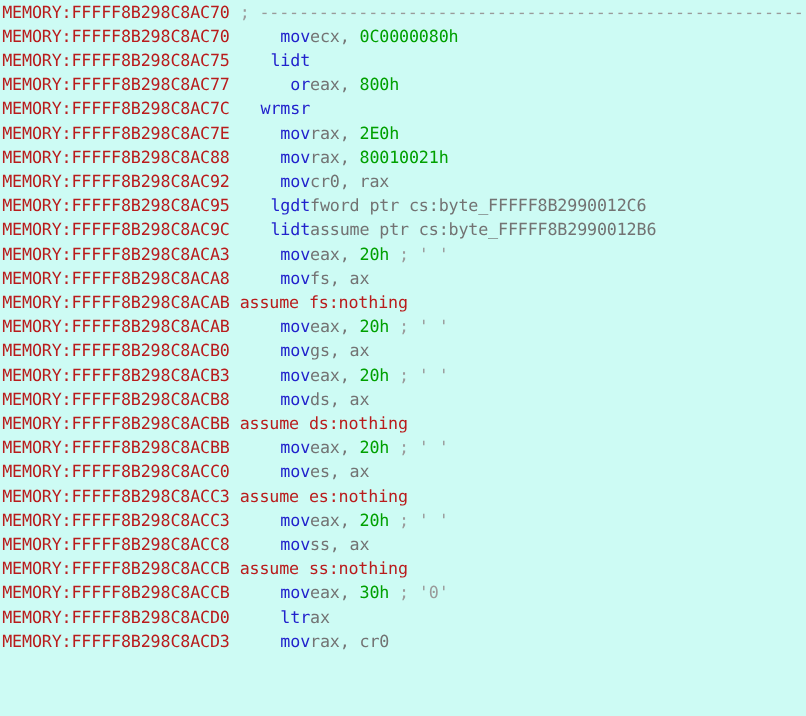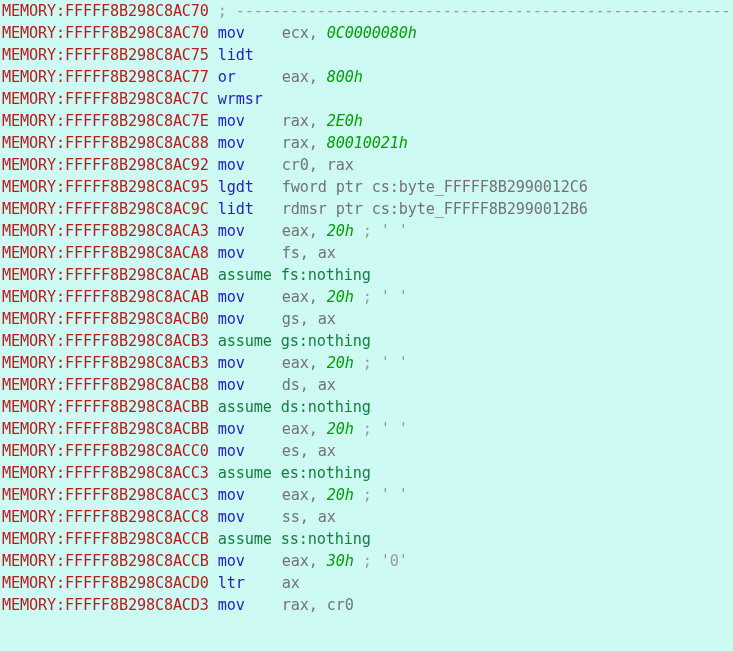--- a/index.html
+++ b/index.html
@@ -33,30 +33,30 @@
   .addr {
     color: #b91c1c;
   }
   .mnem {
     color: #2222cc;
     display: inline-block;
   }
   .mnem-pad {
     display: inline-block;
     width: 64px;
+    text-align: right;
   }
   .op-reg {
     color: #737373;
   }
   .op-imm {
     color: #00a000;
-    font-style: italic;
   }
   .directive {
-    color: #15803d;
+    color: #b91c1c;
   }
   .comment {
     color: #9a9a9a;
   }
   .dash-comment {
     color: #9a9a9a;
   }
 </style>
 </head>
 <body>
@@ -64,27 +64,26 @@
 <div id="disasm">
     <div class="line"><span class="addr">MEMORY:FFFFF8B298C8AC70</span> <span class="dash-comment">; ---------------------------------------------------------------------------</span></div>
     <div class="line"><span class="addr">MEMORY:FFFFF8B298C8AC70</span> <span class="mnem mnem-pad">mov</span><span class="op-reg">ecx, </span><span class="op-imm">0C0000080h</span></div>
     <div class="line"><span class="addr">MEMORY:FFFFF8B298C8AC75</span> <span class="mnem mnem-pad">lidt</span></div>
     <div class="line"><span class="addr">MEMORY:FFFFF8B298C8AC77</span> <span class="mnem mnem-pad">or</span><span class="op-reg">eax, </span><span class="op-imm">800h</span></div>
     <div class="line"><span class="addr">MEMORY:FFFFF8B298C8AC7C</span> <span class="mnem mnem-pad">wrmsr</span></div>
     <div class="line"><span class="addr">MEMORY:FFFFF8B298C8AC7E</span> <span class="mnem mnem-pad">mov</span><span class="op-reg">rax, </span><span class="op-imm">2E0h</span></div>
     <div class="line"><span class="addr">MEMORY:FFFFF8B298C8AC88</span> <span class="mnem mnem-pad">mov</span><span class="op-reg">rax, </span><span class="op-imm">80010021h</span></div>
     <div class="line"><span class="addr">MEMORY:FFFFF8B298C8AC92</span> <span class="mnem mnem-pad">mov</span><span class="op-reg">cr0, rax</span></div>
     <div class="line"><span class="addr">MEMORY:FFFFF8B298C8AC95</span> <span class="mnem mnem-pad">lgdt</span><span class="op-reg">fword ptr cs:byte_FFFFF8B2990012C6</span></div>
-    <div class="line"><span class="addr">MEMORY:FFFFF8B298C8AC9C</span> <span class="mnem mnem-pad">lidt</span><span class="op-reg">rdmsr ptr cs:byte_FFFFF8B2990012B6</span></div>
+    <div class="line"><span class="addr">MEMORY:FFFFF8B298C8AC9C</span> <span class="mnem mnem-pad">lidt</span><span class="op-reg">assume ptr cs:byte_FFFFF8B2990012B6</span></div>
     <div class="line"><span class="addr">MEMORY:FFFFF8B298C8ACA3</span> <span class="mnem mnem-pad">mov</span><span class="op-reg">eax, </span><span class="op-imm">20h</span><span class="comment"> ; ' '</span></div>
     <div class="line"><span class="addr">MEMORY:FFFFF8B298C8ACA8</span> <span class="mnem mnem-pad">mov</span><span class="op-reg">fs, ax</span></div>
     <div class="line"><span class="addr">MEMORY:FFFFF8B298C8ACAB</span> <span class="directive">assume fs:nothing</span></div>
     <div class="line"><span class="addr">MEMORY:FFFFF8B298C8ACAB</span> <span class="mnem mnem-pad">mov</span><span class="op-reg">eax, </span><span class="op-imm">20h</span><span class="comment"> ; ' '</span></div>
     <div class="line"><span class="addr">MEMORY:FFFFF8B298C8ACB0</span> <span class="mnem mnem-pad">mov</span><span class="op-reg">gs, ax</span></div>
-    <div class="line"><span class="addr">MEMORY:FFFFF8B298C8ACB3</span> <span class="directive">assume gs:nothing</span></div>
     <div class="line"><span class="addr">MEMORY:FFFFF8B298C8ACB3</span> <span class="mnem mnem-pad">mov</span><span class="op-reg">eax, </span><span class="op-imm">20h</span><span class="comment"> ; ' '</span></div>
     <div class="line"><span class="addr">MEMORY:FFFFF8B298C8ACB8</span> <span class="mnem mnem-pad">mov</span><span class="op-reg">ds, ax</span></div>
     <div class="line"><span class="addr">MEMORY:FFFFF8B298C8ACBB</span> <span class="directive">assume ds:nothing</span></div>
     <div class="line"><span class="addr">MEMORY:FFFFF8B298C8ACBB</span> <span class="mnem mnem-pad">mov</span><span class="op-reg">eax, </span><span class="op-imm">20h</span><span class="comment"> ; ' '</span></div>
     <div class="line"><span class="addr">MEMORY:FFFFF8B298C8ACC0</span> <span class="mnem mnem-pad">mov</span><span class="op-reg">es, ax</span></div>
     <div class="line"><span class="addr">MEMORY:FFFFF8B298C8ACC3</span> <span class="directive">assume es:nothing</span></div>
     <div class="line"><span class="addr">MEMORY:FFFFF8B298C8ACC3</span> <span class="mnem mnem-pad">mov</span><span class="op-reg">eax, </span><span class="op-imm">20h</span><span class="comment"> ; ' '</span></div>
     <div class="line"><span class="addr">MEMORY:FFFFF8B298C8ACC8</span> <span class="mnem mnem-pad">mov</span><span class="op-reg">ss, ax</span></div>
     <div class="line"><span class="addr">MEMORY:FFFFF8B298C8ACCB</span> <span class="directive">assume ss:nothing</span></div>
     <div class="line"><span class="addr">MEMORY:FFFFF8B298C8ACCB</span> <span class="mnem mnem-pad">mov</span><span class="op-reg">eax, </span><span class="op-imm">30h</span><span class="comment"> ; '0'</span></div>

